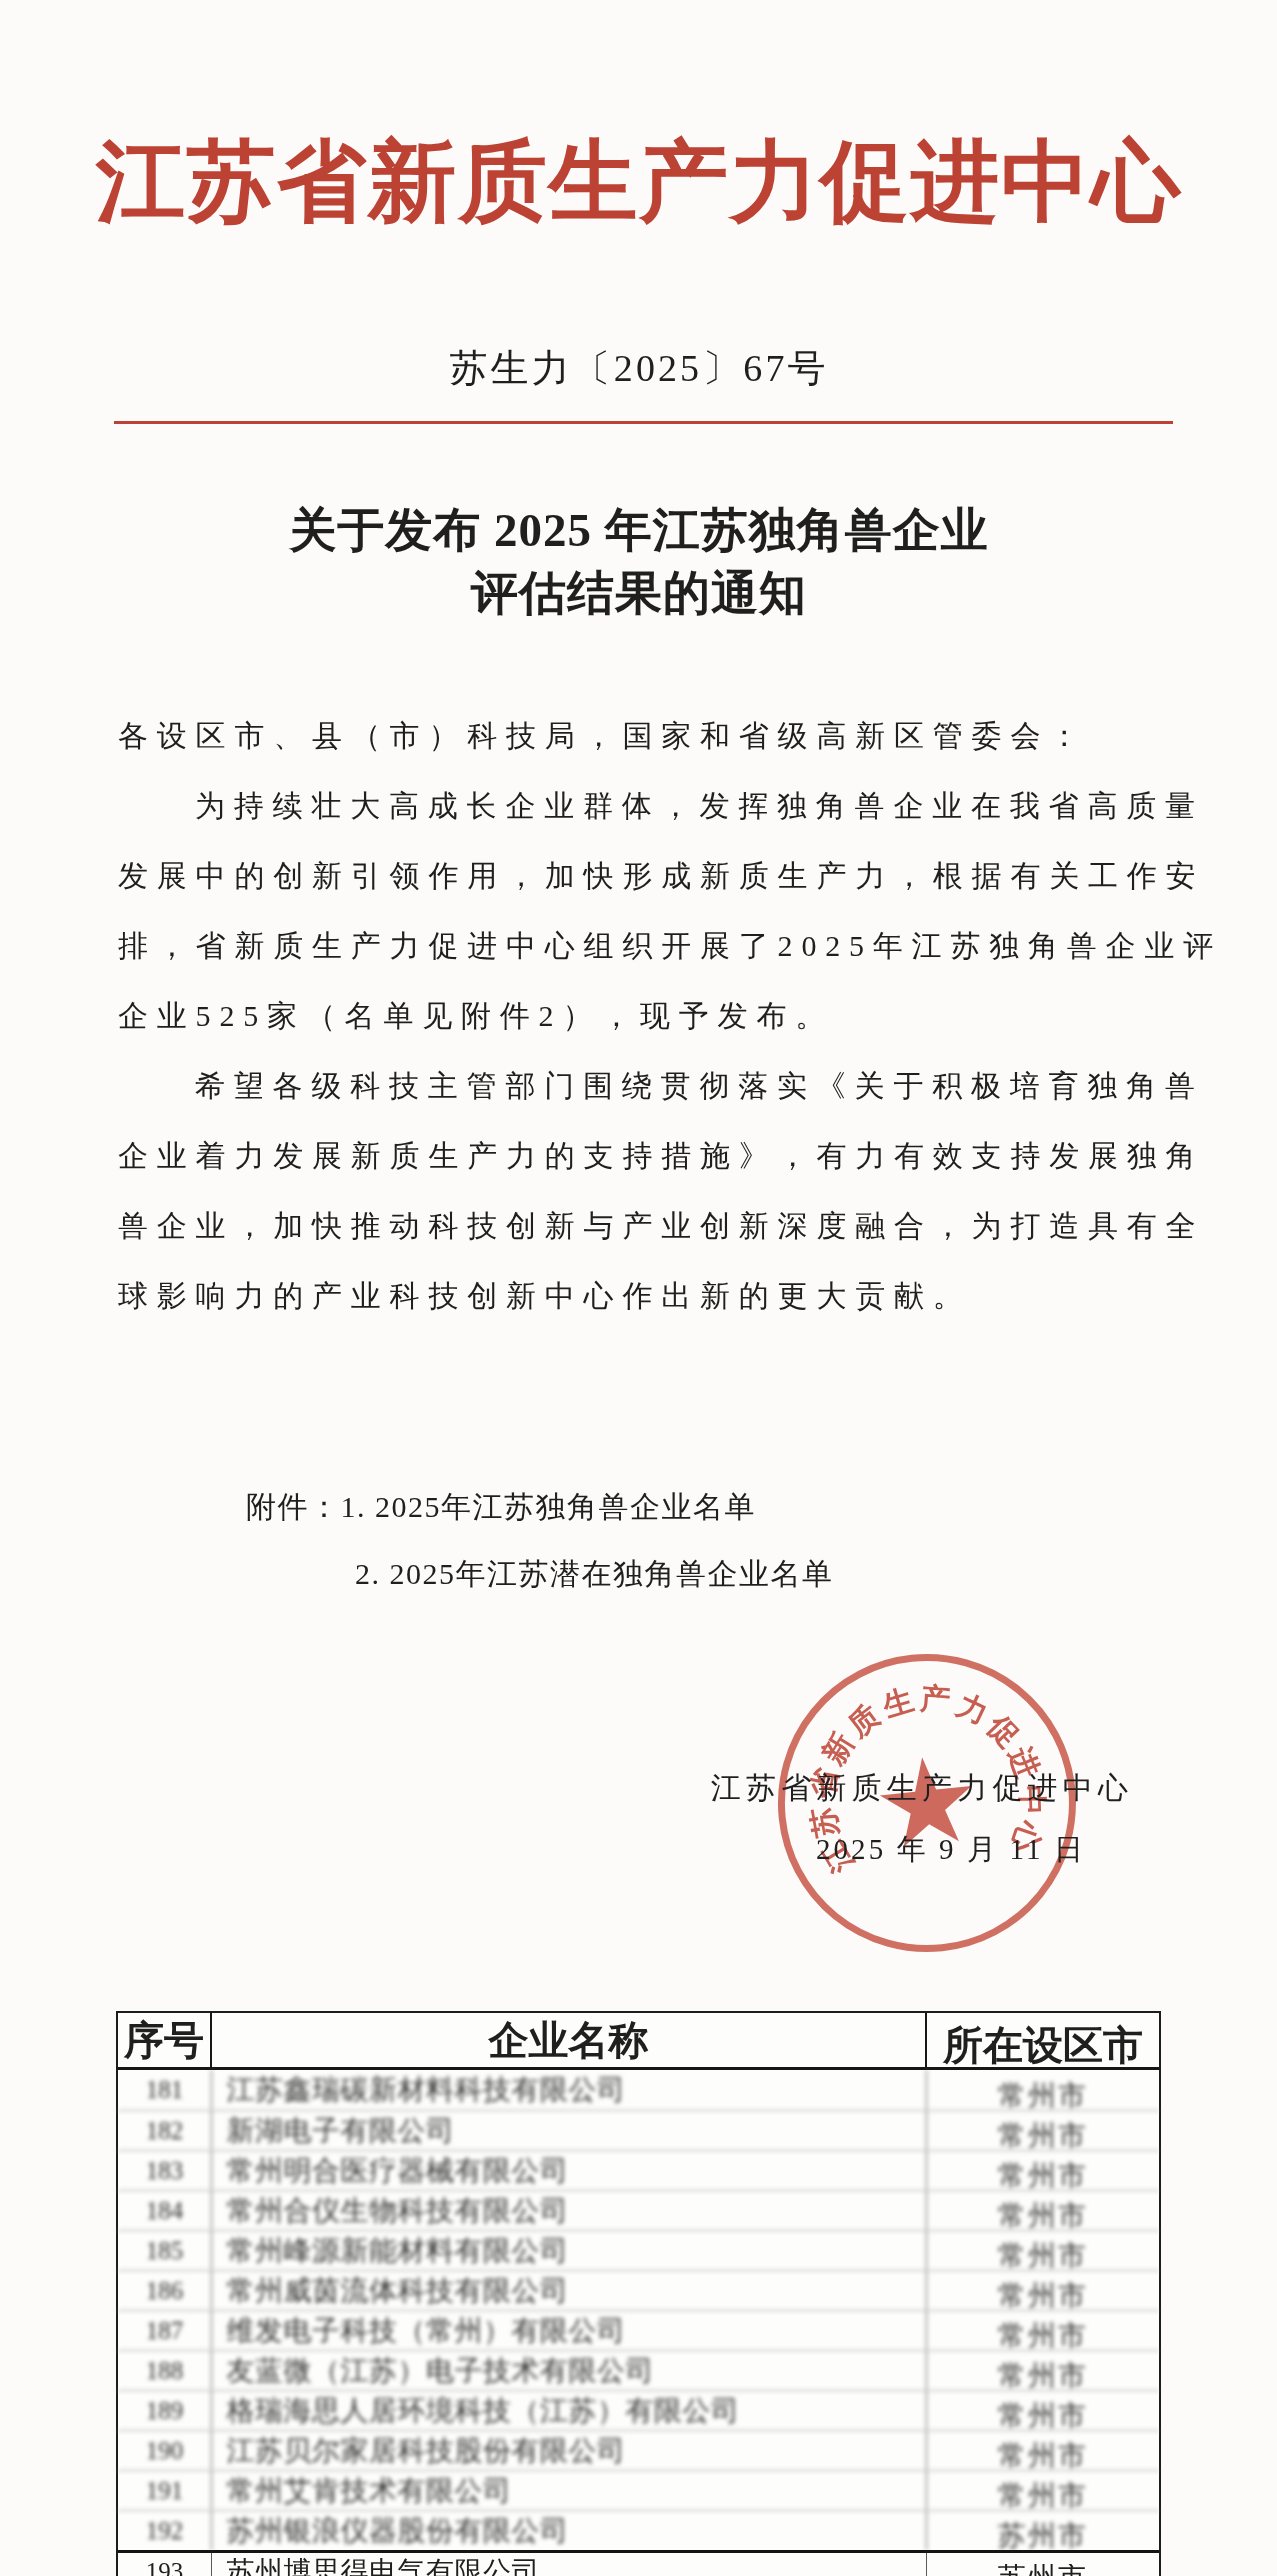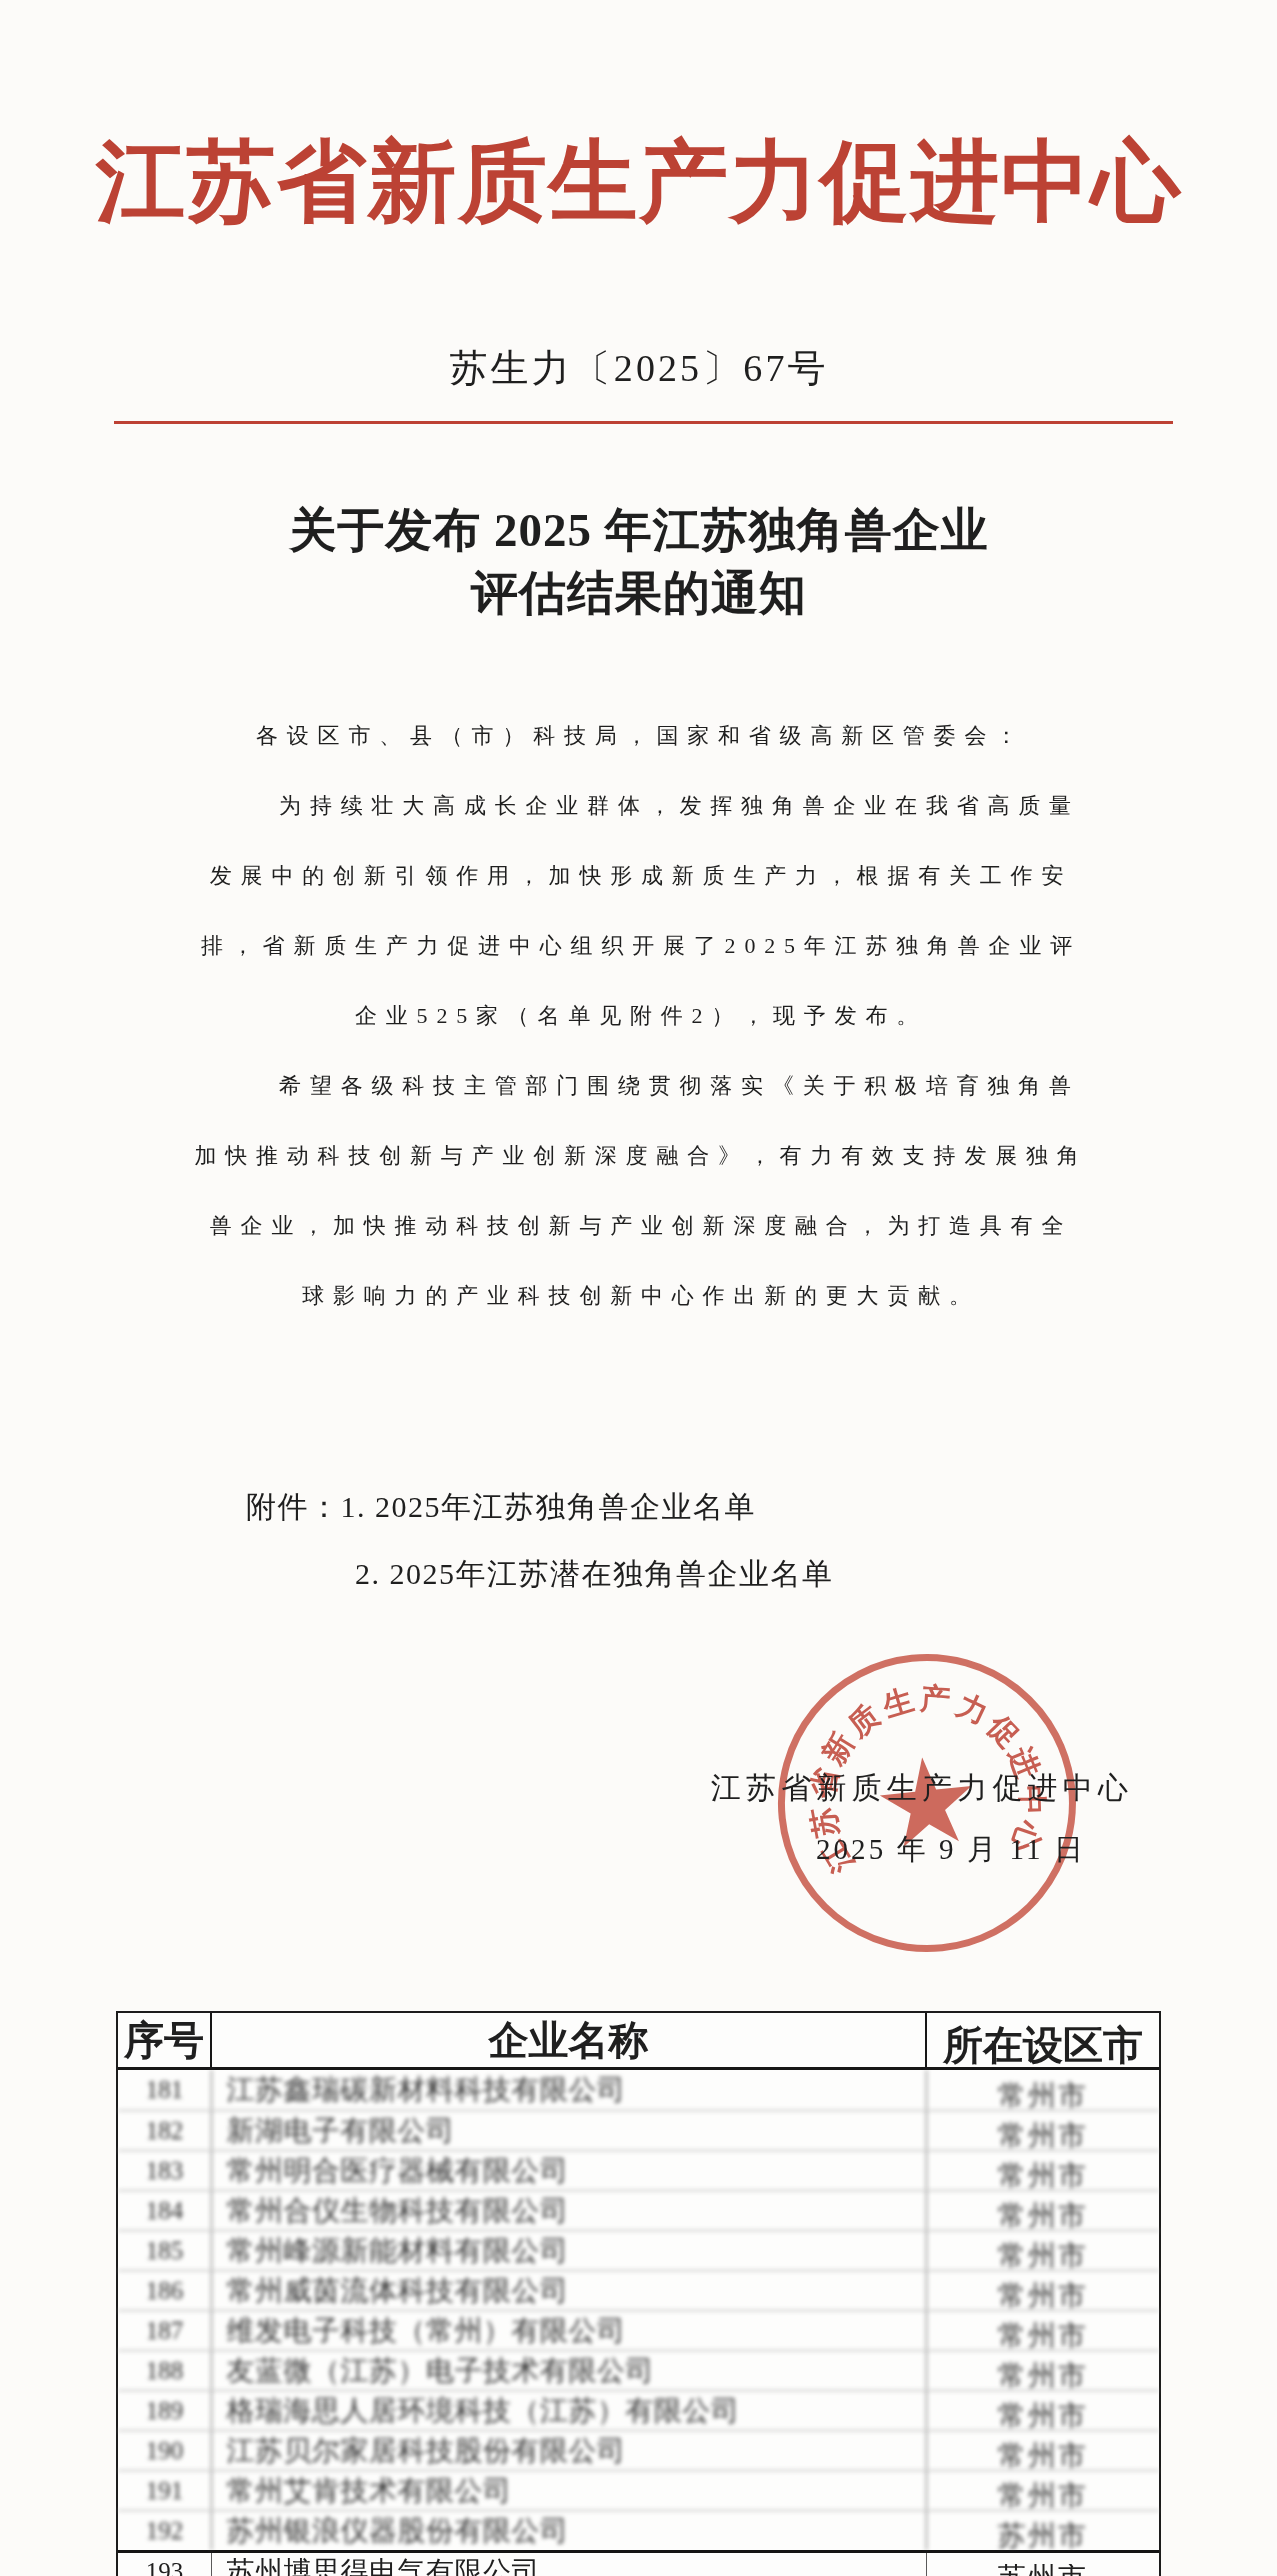--- a/index.html
+++ b/index.html
@@ -34,23 +34,22 @@
     position:absolute;top:499px;left:0;width:100%;
     text-align:center;
     font-size:47px;line-height:63px;font-weight:700;
     letter-spacing:1px;
   }
   .body-block{
     position:absolute;top:701px;left:118px;width:1046px;
   }
   .body-line{
     height:70px;line-height:70px;
-    font-size:22px;letter-spacing:8.8px;
-    white-space:nowrap;
-    text-align:center;
+    font-size:30px;letter-spacing:8.8px;
+    white-space:nowrap;
   }
   .body-line.indent{padding-left:77px;}
   .attach-line{
     position:absolute;
     font-size:30px;line-height:70px;letter-spacing:1.5px;
     white-space:nowrap;
   }
   .signature{
     position:absolute;top:1770px;left:922px;
     transform:translateX(-50%);
@@ -141,21 +140,21 @@
     <div>评估结果的通知</div>
   </div>
 
   <div class="body-block" id="body-block">
       <div class="body-line">各设区市、县（市）科技局，国家和省级高新区管委会：</div>
       <div class="body-line indent">为持续壮大高成长企业群体，发挥独角兽企业在我省高质量</div>
       <div class="body-line">发展中的创新引领作用，加快形成新质生产力，根据有关工作安</div>
       <div class="body-line">排，省新质生产力促进中心组织开展了2025年江苏独角兽企业评</div>
       <div class="body-line">企业525家（名单见附件2），现予发布。</div>
       <div class="body-line indent">希望各级科技主管部门围绕贯彻落实《关于积极培育独角兽</div>
-      <div class="body-line">加快推动科技创新与产业创新深度融合》，有力有效支持发展独角</div>
+      <div class="body-line">企业着力发展新质生产力的支持措施》，有力有效支持发展独角</div>
       <div class="body-line">兽企业，加快推动科技创新与产业创新深度融合，为打造具有全</div>
       <div class="body-line">球影响力的产业科技创新中心作出新的更大贡献。</div>
     </div>
 
   <div id="attachments">
       <div class="attach-line" style="left: 246px; top: 1472px;">附件：1. 2025年江苏独角兽企业名单</div>
       <div class="attach-line" style="left: 355px; top: 1539px;">2. 2025年江苏潜在独角兽企业名单</div>
     </div>
 
   <div class="seal" id="seal">

